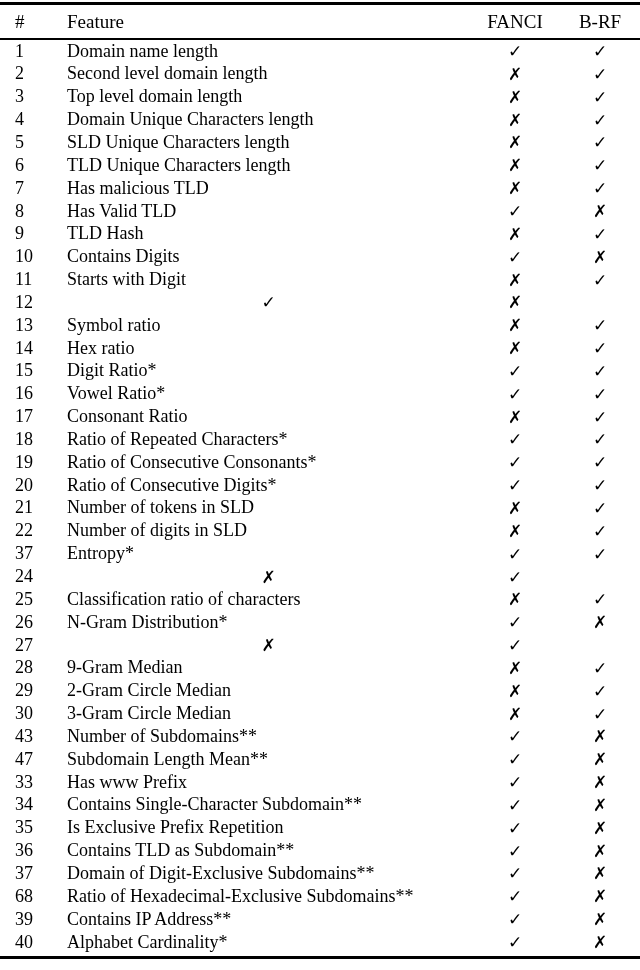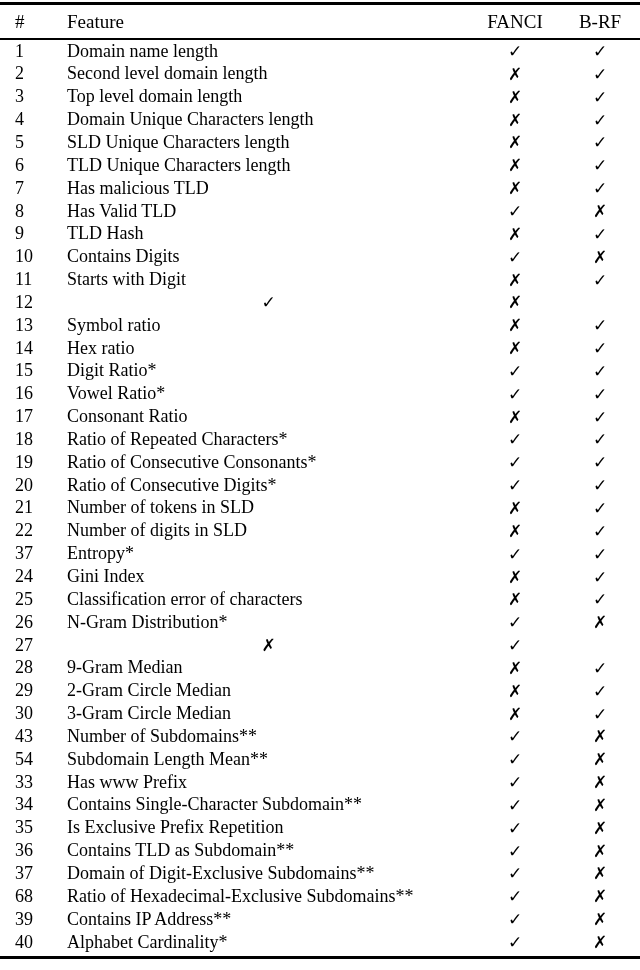--- a/index.html
+++ b/index.html
@@ -181,27 +181,26 @@
         <div class="cell mark">✓</div>
       </div>
       <div class="row body-row">
         <div class="cell num">37</div>
         <div class="cell feature">Entropy*</div>
         <div class="cell mark">✓</div>
         <div class="cell mark">✓</div>
       </div>
       <div class="row body-row">
         <div class="cell num">24</div>
-        <div class="cell feature">Gini Index</div>
         <div class="cell mark">✗</div>
         <div class="cell mark">✓</div>
       </div>
       <div class="row body-row">
         <div class="cell num">25</div>
-        <div class="cell feature">Classification error of characters</div>
+        <div class="cell feature">Classification ratio of characters</div>
         <div class="cell mark">✗</div>
         <div class="cell mark">✓</div>
       </div>
       <div class="row body-row">
         <div class="cell num">26</div>
         <div class="cell feature">N-Gram Distribution*</div>
         <div class="cell mark">✓</div>
         <div class="cell mark">✗</div>
       </div>
       <div class="row body-row">
@@ -227,21 +226,21 @@
         <div class="cell mark">✗</div>
         <div class="cell mark">✓</div>
       </div>
       <div class="row body-row">
         <div class="cell num">43</div>
         <div class="cell feature">Number of Subdomains**</div>
         <div class="cell mark">✓</div>
         <div class="cell mark">✗</div>
       </div>
       <div class="row body-row">
-        <div class="cell num">54</div>
+        <div class="cell num">47</div>
         <div class="cell feature">Subdomain Length Mean**</div>
         <div class="cell mark">✓</div>
         <div class="cell mark">✗</div>
       </div>
       <div class="row body-row">
         <div class="cell num">33</div>
         <div class="cell feature">Has www Prefix</div>
         <div class="cell mark">✓</div>
         <div class="cell mark">✗</div>
       </div>

